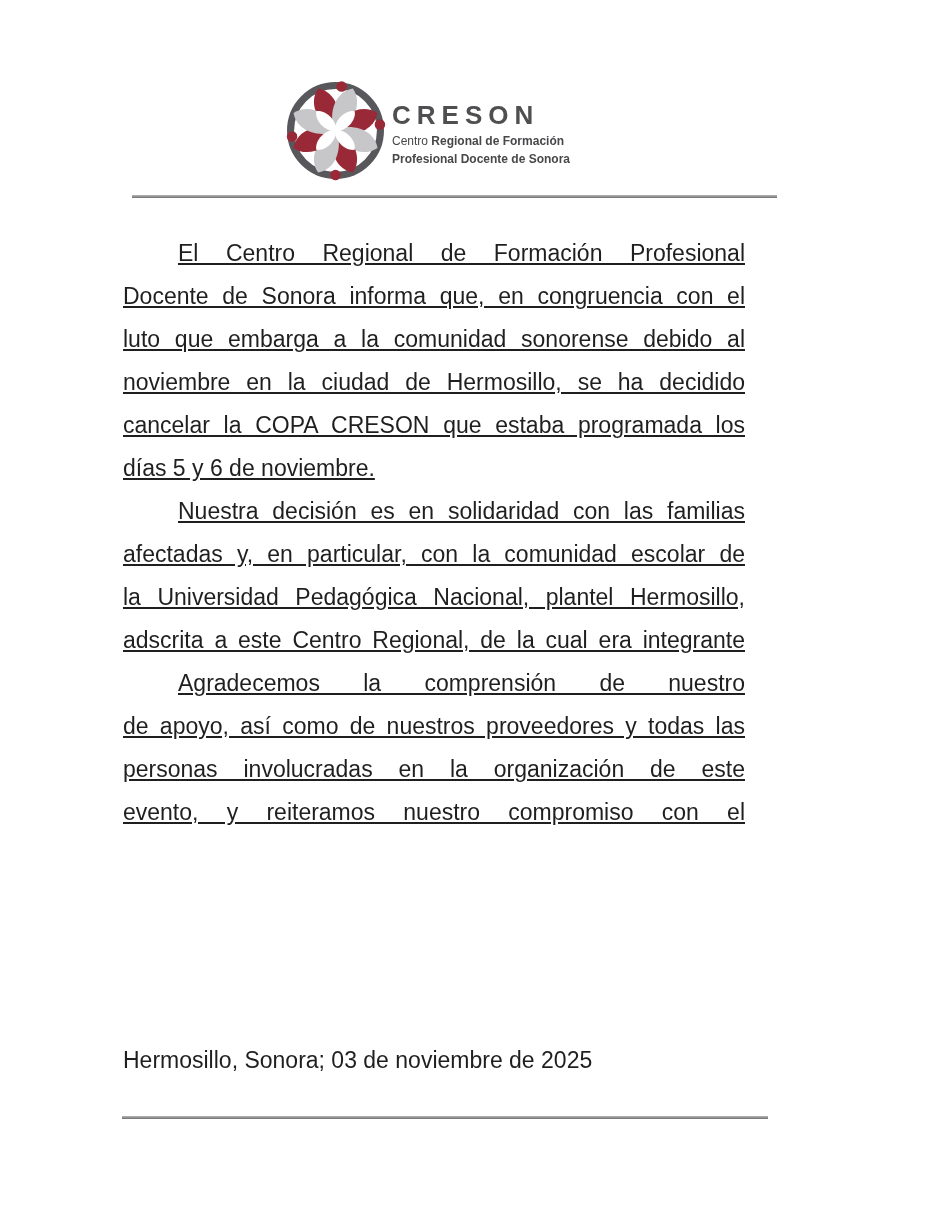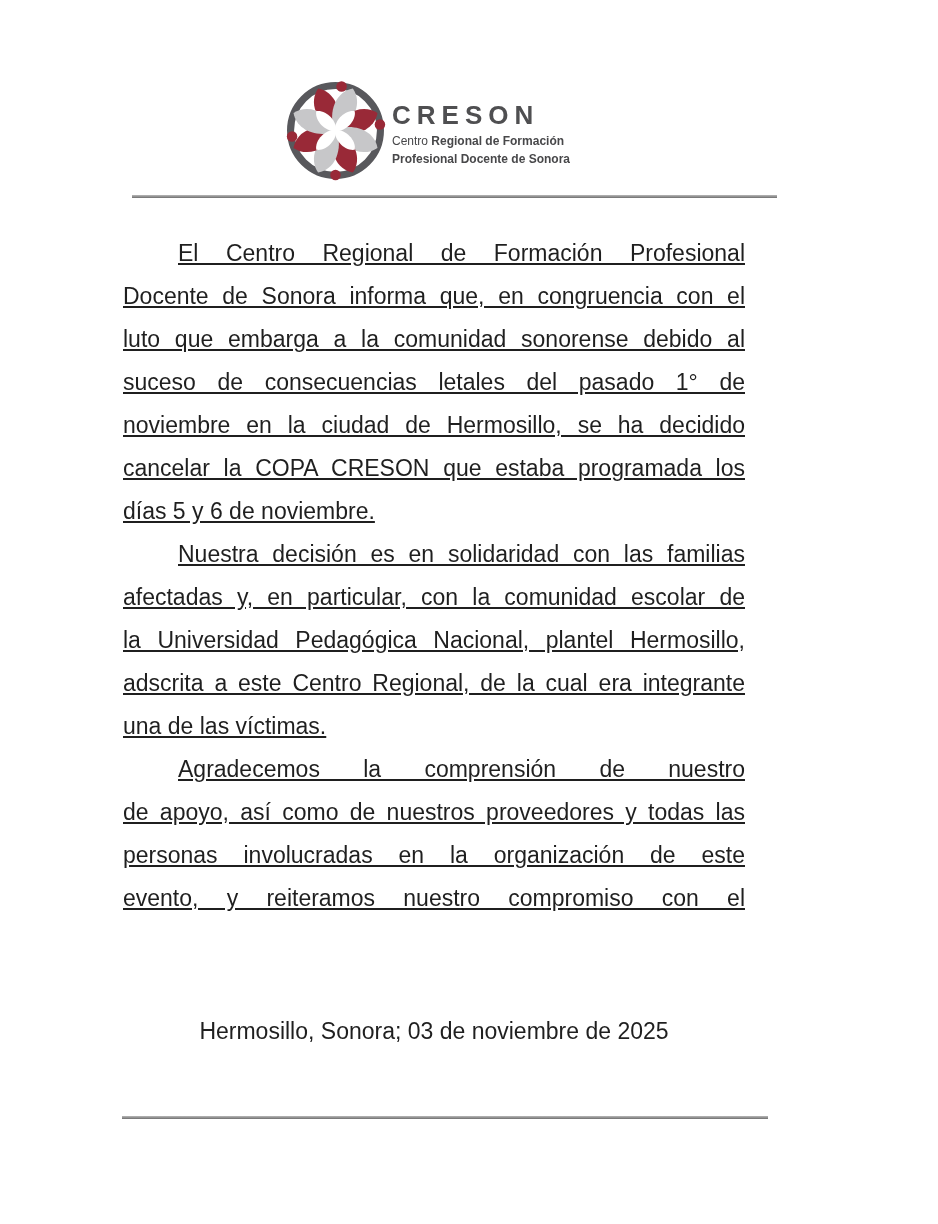--- a/index.html
+++ b/index.html
@@ -36,23 +36,23 @@
   .para{margin:0;}
   .line{
     height:43px;line-height:43px;
     text-align:justify;text-align-last:justify;
     white-space:nowrap;
     text-decoration:underline;
   }
   .line.first{padding-left:55px;}
   .line.last{text-align-last:left;}
   .dateline{
-    position:absolute;left:123px;top:1010px;width:622px;
+    position:absolute;left:123px;top:1039px;width:622px;
     font-size:23px;line-height:43px;color:#1f1f1f;
-    text-align:center;white-space:nowrap;
+    text-align:left;white-space:nowrap;
   }
 </style>
 </head>
 <body>
 
 <div class="page">
 
   <div class="logo">
     <svg class="emblem" viewBox="0 0 100 100">
 
@@ -93,31 +93,29 @@
   </div>
 
   <div class="rule top"></div>
   <div class="rule bottom"></div>
 
   <div class="doc-body">
     <div class="para">
       <div class="line first">El Centro Regional de Formación Profesional</div>
       <div class="line">Docente de Sonora informa que, en congruencia con el</div>
       <div class="line">luto que embarga a la comunidad sonorense debido al</div>
-      <div class="line">suceso de consecuencias letales del pasado 1° de</div>
       <div class="line">noviembre en la ciudad de Hermosillo, se ha decidido</div>
       <div class="line">cancelar la COPA CRESON que estaba programada los</div>
       <div class="line last">días 5 y 6 de noviembre.</div>
     </div>
     <div class="para">
       <div class="line first">Nuestra decisión es en solidaridad con las familias</div>
       <div class="line">afectadas y, en particular, con la comunidad escolar de</div>
       <div class="line">la Universidad Pedagógica Nacional, plantel Hermosillo,</div>
       <div class="line">adscrita a este Centro Regional, de la cual era integrante</div>
-      <div class="line last">una de las víctimas.</div>
     </div>
     <div class="para">
       <div class="line first">Agradecemos la comprensión de nuestro</div>
       <div class="line">de apoyo, así como de nuestros proveedores y todas las</div>
       <div class="line">personas involucradas en la organización de este</div>
       <div class="line">evento, y reiteramos nuestro compromiso con el</div>
     </div>
   </div>
 
   <div class="dateline">Hermosillo, Sonora; 03 de noviembre de 2025</div>

